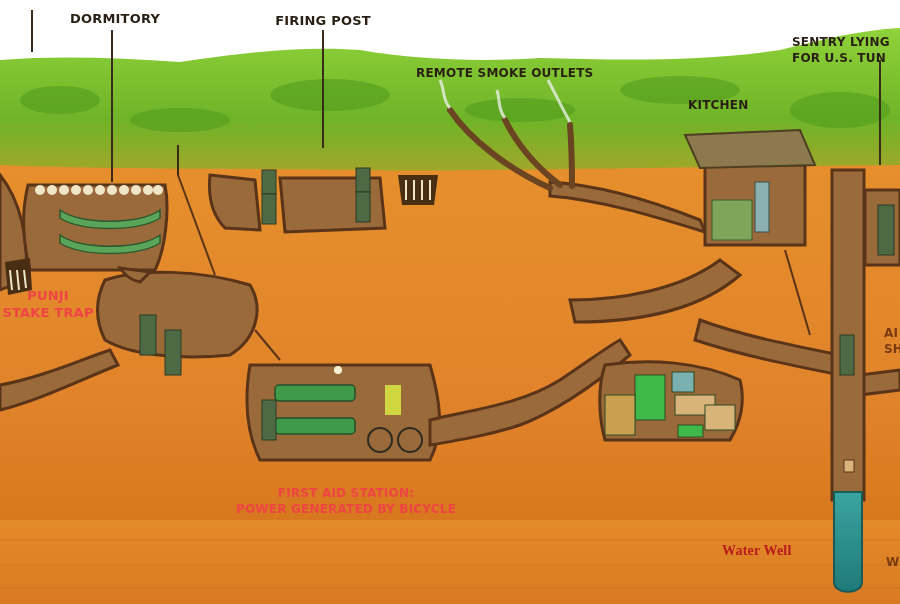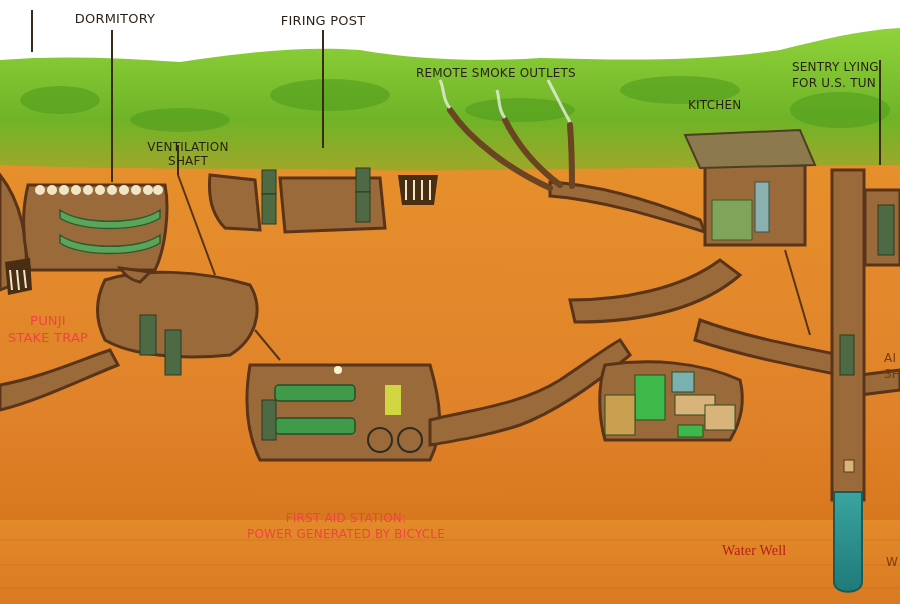--- a/index.html
+++ b/index.html
@@ -1,27 +1,27 @@
 <!DOCTYPE html>
 <html><head>
 <meta charset="utf-8">
 <style>
   html, body { margin: 0; padding: 0; }
   body { width: 900px; height: 604px; overflow: hidden; background: #ffffff; font-family: "DejaVu Sans", sans-serif; }
   .scene { position: relative; width: 900px; height: 604px; overflow: hidden; }
   .sky { position: absolute; left: 0; top: 0; width: 900px; height: 70px; background: #ffffff; }
   svg.art { position: absolute; left: 0; top: 0; }
   .label {
-    position: absolute; font-family: "DejaVu Sans", sans-serif; font-weight: normal;
+    position: absolute; font-family: "DejaVu Sans", sans-serif; font-weight: bold;
     font-size: 13px; color: #2a1f14; letter-spacing: 0.2px; line-height: 16px; white-space: nowrap;
   }
   .label.c { text-align: center; transform: translateX(-50%); }
   .label.dark { color: #ef4444; }
   .label.serif { font-family: "Liberation Serif", serif; font-size: 14px; color: #b91c1c; }
-  .label.two { white-space: pre; margin-top: 25px; }
+  .label.two { white-space: pre; }
 </style>
 </head>
 <body>
 
 <div class="scene">
   <div class="sky"></div>
 
   <svg class="art" width="900" height="604" viewBox="0 0 900 604">
     <defs>
       <linearGradient id="veg" x1="0" y1="0" x2="0" y2="1">
@@ -176,22 +176,20 @@
         <rect x="165" y="330" width="16" height="45"></rect>
       <rect x="262" y="400" width="14" height="40"></rect>
       <rect x="878" y="205" width="16" height="50"></rect>
       <rect x="840" y="335" width="14" height="40"></rect>
     </g>
     <rect x="755" y="182" width="14" height="50" fill="#8ab0b0" stroke="#3a5050"></rect>
   </svg>
 
   <div class="label c" style="left:115px; top:11px;">DORMITORY</div>
   <div class="label c" style="left:323px; top:13px;">FIRING POST</div>
-  <div class="label c two" style="left:188px; top:115px; font-size:12px; line-height:14px;">VENTILATION
-SHAFT</div>
   <div class="label" style="left:416px; top:65px; font-size:12px;">REMOTE SMOKE OUTLETS</div>
   <div class="label" style="left:688px; top:97px; font-size:12px;text-align:center;">KITCHEN</div>
   <div class="label two" style="left:792px; top:34px; font-size:12px; line-height:16px;">SENTRY LYING
 FOR U.S. TUN</div>
   <div class="label c two dark" style="left:48px; top:287px; line-height:17px;">PUNJI
 STAKE TRAP</div>
   <div class="label c two dark" style="left:346px; top:485px; font-size:12px; line-height:16px;text-align:center;">FIRST AID STATION:
 POWER GENERATED BY BICYCLE</div>
   <div class="label serif" style="left:722px; top:543px;">Water Well</div>
   <div class="label two" style="left:884px; top:325px; font-size:12px; color:#7a3a10;">AI

